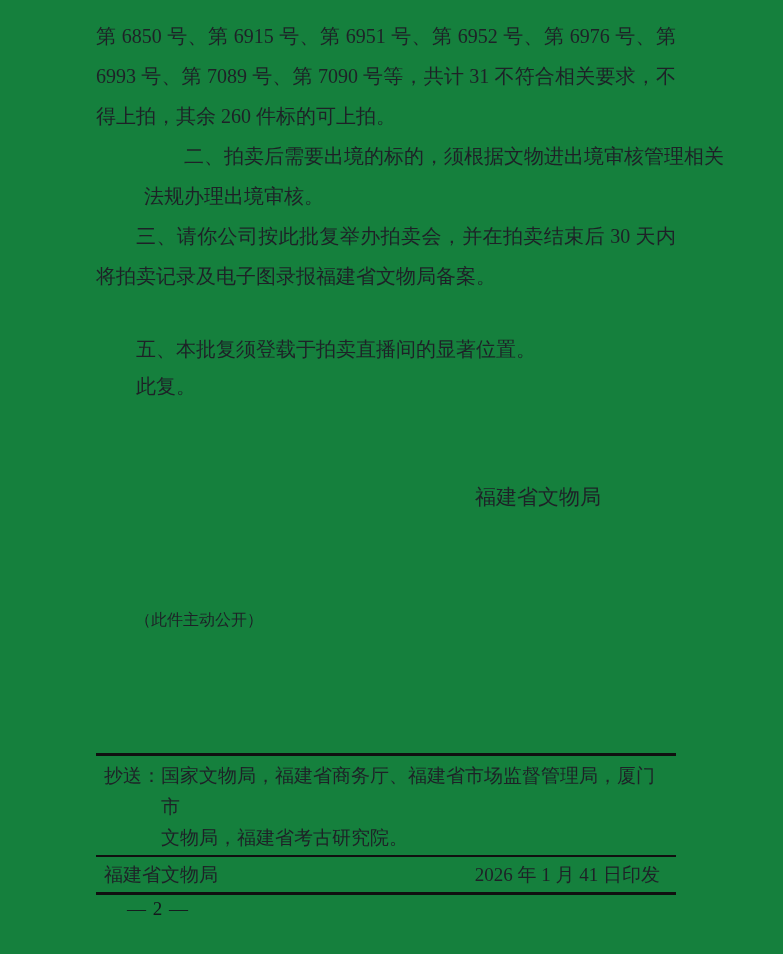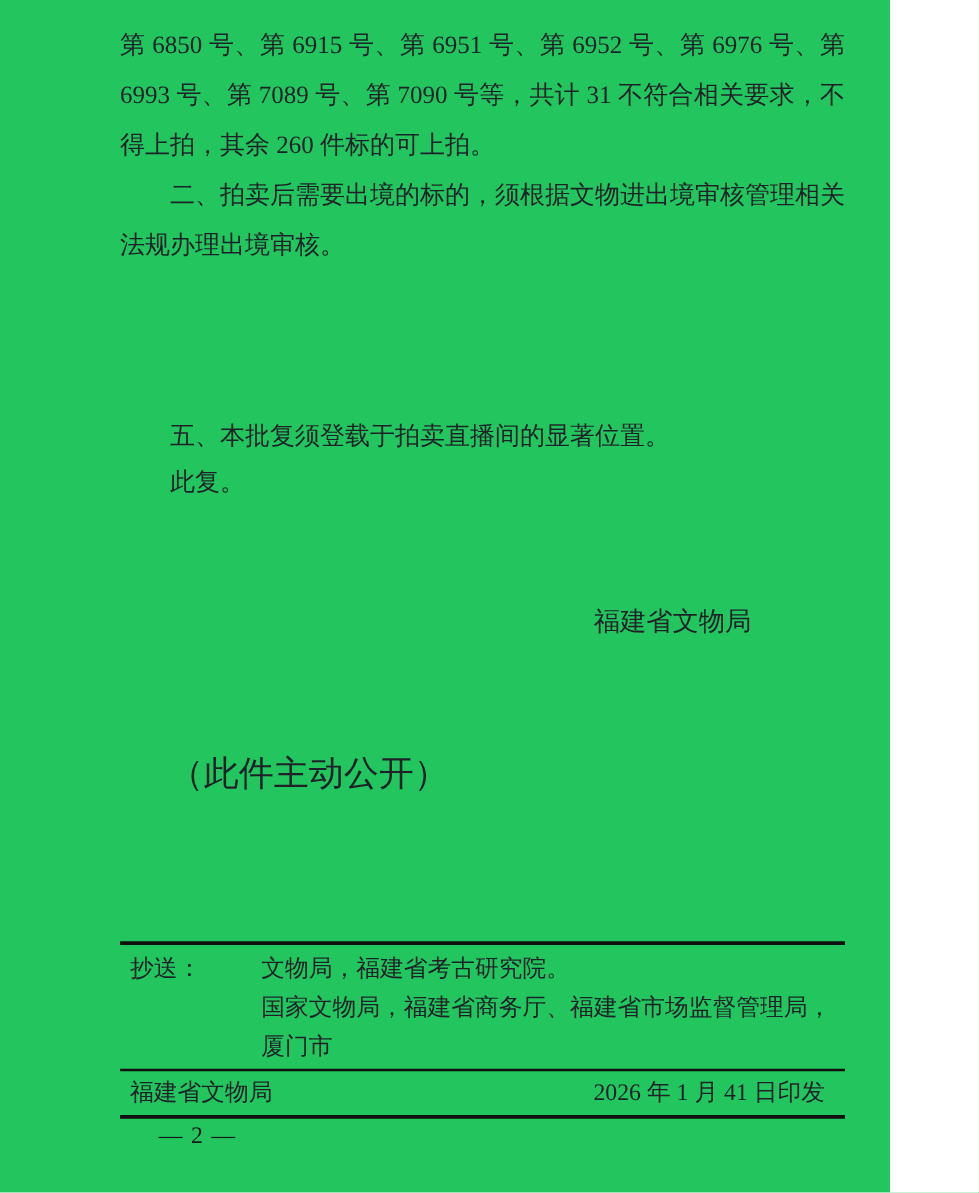--- a/index.html
+++ b/index.html
@@ -1,38 +1,38 @@
 <!DOCTYPE html>
 <html><head>
 <meta charset="utf-8">
 <style>
   * { margin: 0; padding: 0; box-sizing: border-box; }
   html, body { background: #ffffff; }
   .page {
     position: relative;
-    width: 712px;
+    width: 783px;
     height: 954px;
-    background: #22c55e;
+    background: #15803d;
     font-family: "Liberation Serif", "DejaVu Serif", serif;
     color: #1e2127;
     overflow: hidden;
   }
   
   .para {
     position: absolute;
     left: 96px;
     width: 580px;
     font-size: 20px;
     line-height: 40px;
     text-align: justify;
     color: #1e2127;
   }
   .para.indent { text-indent: 2em; }
   .p1 { top: 16px; }
-  .p2 { top: 136px; }
+  .p2 { top: 136px; margin-left: 48px; }
   .p3 { top: 216px; }
   .p4 { top: 293px; }
   .p5 { top: 329px; }
   .p6 { top: 366px; }
   
   .signature {
     position: absolute;
     top: 476px;
     left: 398px;
     width: 280px;
@@ -40,42 +40,41 @@
     font-size: 21px;
     color: #1e2127;
   }
   .signature .sig-issuer { height: 43px; line-height: 43px; }
   .signature .sig-date   { height: 44px; line-height: 44px; }
   
   .disclosure {
     position: absolute;
     top: 606px;
     left: 135px;
-    font-size: 28px;
+    font-size: 16px;
     line-height: 28px;
     color: #1e2127;
   }
   
   .footer {
     position: absolute;
     top: 753px;
     left: 96px;
     width: 580px;
     border-top: 3px solid #101010;
     border-bottom: 3px solid #101010;
     color: #1e2127;
   }
   .cc-row {
     display: flex;
     align-items: flex-start;
     padding: 4px 0 2px 8px;
     font-size: 19px;
     line-height: 31px;
     border-bottom: 2px solid #101010;
-    gap: 48px;
   }
   .cc-label { flex: 0 0 49px; white-space: nowrap; }
   .cc-body  { flex: 1 1 auto; padding-right: 10px; }
   .cc-line  { display: block; text-align: left; }
   .issue-row {
     display: flex;
     justify-content: space-between;
     align-items: center;
     height: 35px;
     line-height: 35px;
@@ -93,35 +92,36 @@
     color: #15171c;
   }
 </style>
 </head>
 <body>
 
 <div class="page">
 
   <div class="para p1">第 6850 号、第 6915 号、第 6951 号、第 6952 号、第 6976 号、第 6993 号、第 7089 号、第 7090 号等，共计 31 不符合相关要求，不得上拍，其余 260 件标的可上拍。</div>
   <div class="para indent p2">二、拍卖后需要出境的标的，须根据文物进出境审核管理相关法规办理出境审核。</div>
+  <div class="para indent p3">三、请你公司按此批复举办拍卖会，并在拍卖结束后 30 天内将拍卖记录及电子图录报福建省文物局备案。</div>
   <div class="para indent p6">此复。</div>
   <div class="para indent p5">五、本批复须登载于拍卖直播间的显著位置。</div>
 
   <div class="signature">
     <div class="sig-issuer">福建省文物局</div>
   </div>
 
   <div class="disclosure">（此件主动公开）</div>
 
   <div class="footer">
     <div class="cc-row">
       <span class="cc-label">抄送：</span>
       <span class="cc-body">
+        <span class="cc-line">国家文物局，福建省商务厅、福建省市场监督管理局，厦门市</span>
         <span class="cc-line">文物局，福建省考古研究院。</span>
-        <span class="cc-line">国家文物局，福建省商务厅、福建省市场监督管理局，厦门市</span>
       </span>
     </div>
     <div class="issue-row">
       <span>福建省文物局</span>
       <span>2026 年 1 月 41 日印发</span>
     </div>
   </div>
 
   <div class="page-number">— 2 —</div>
 

